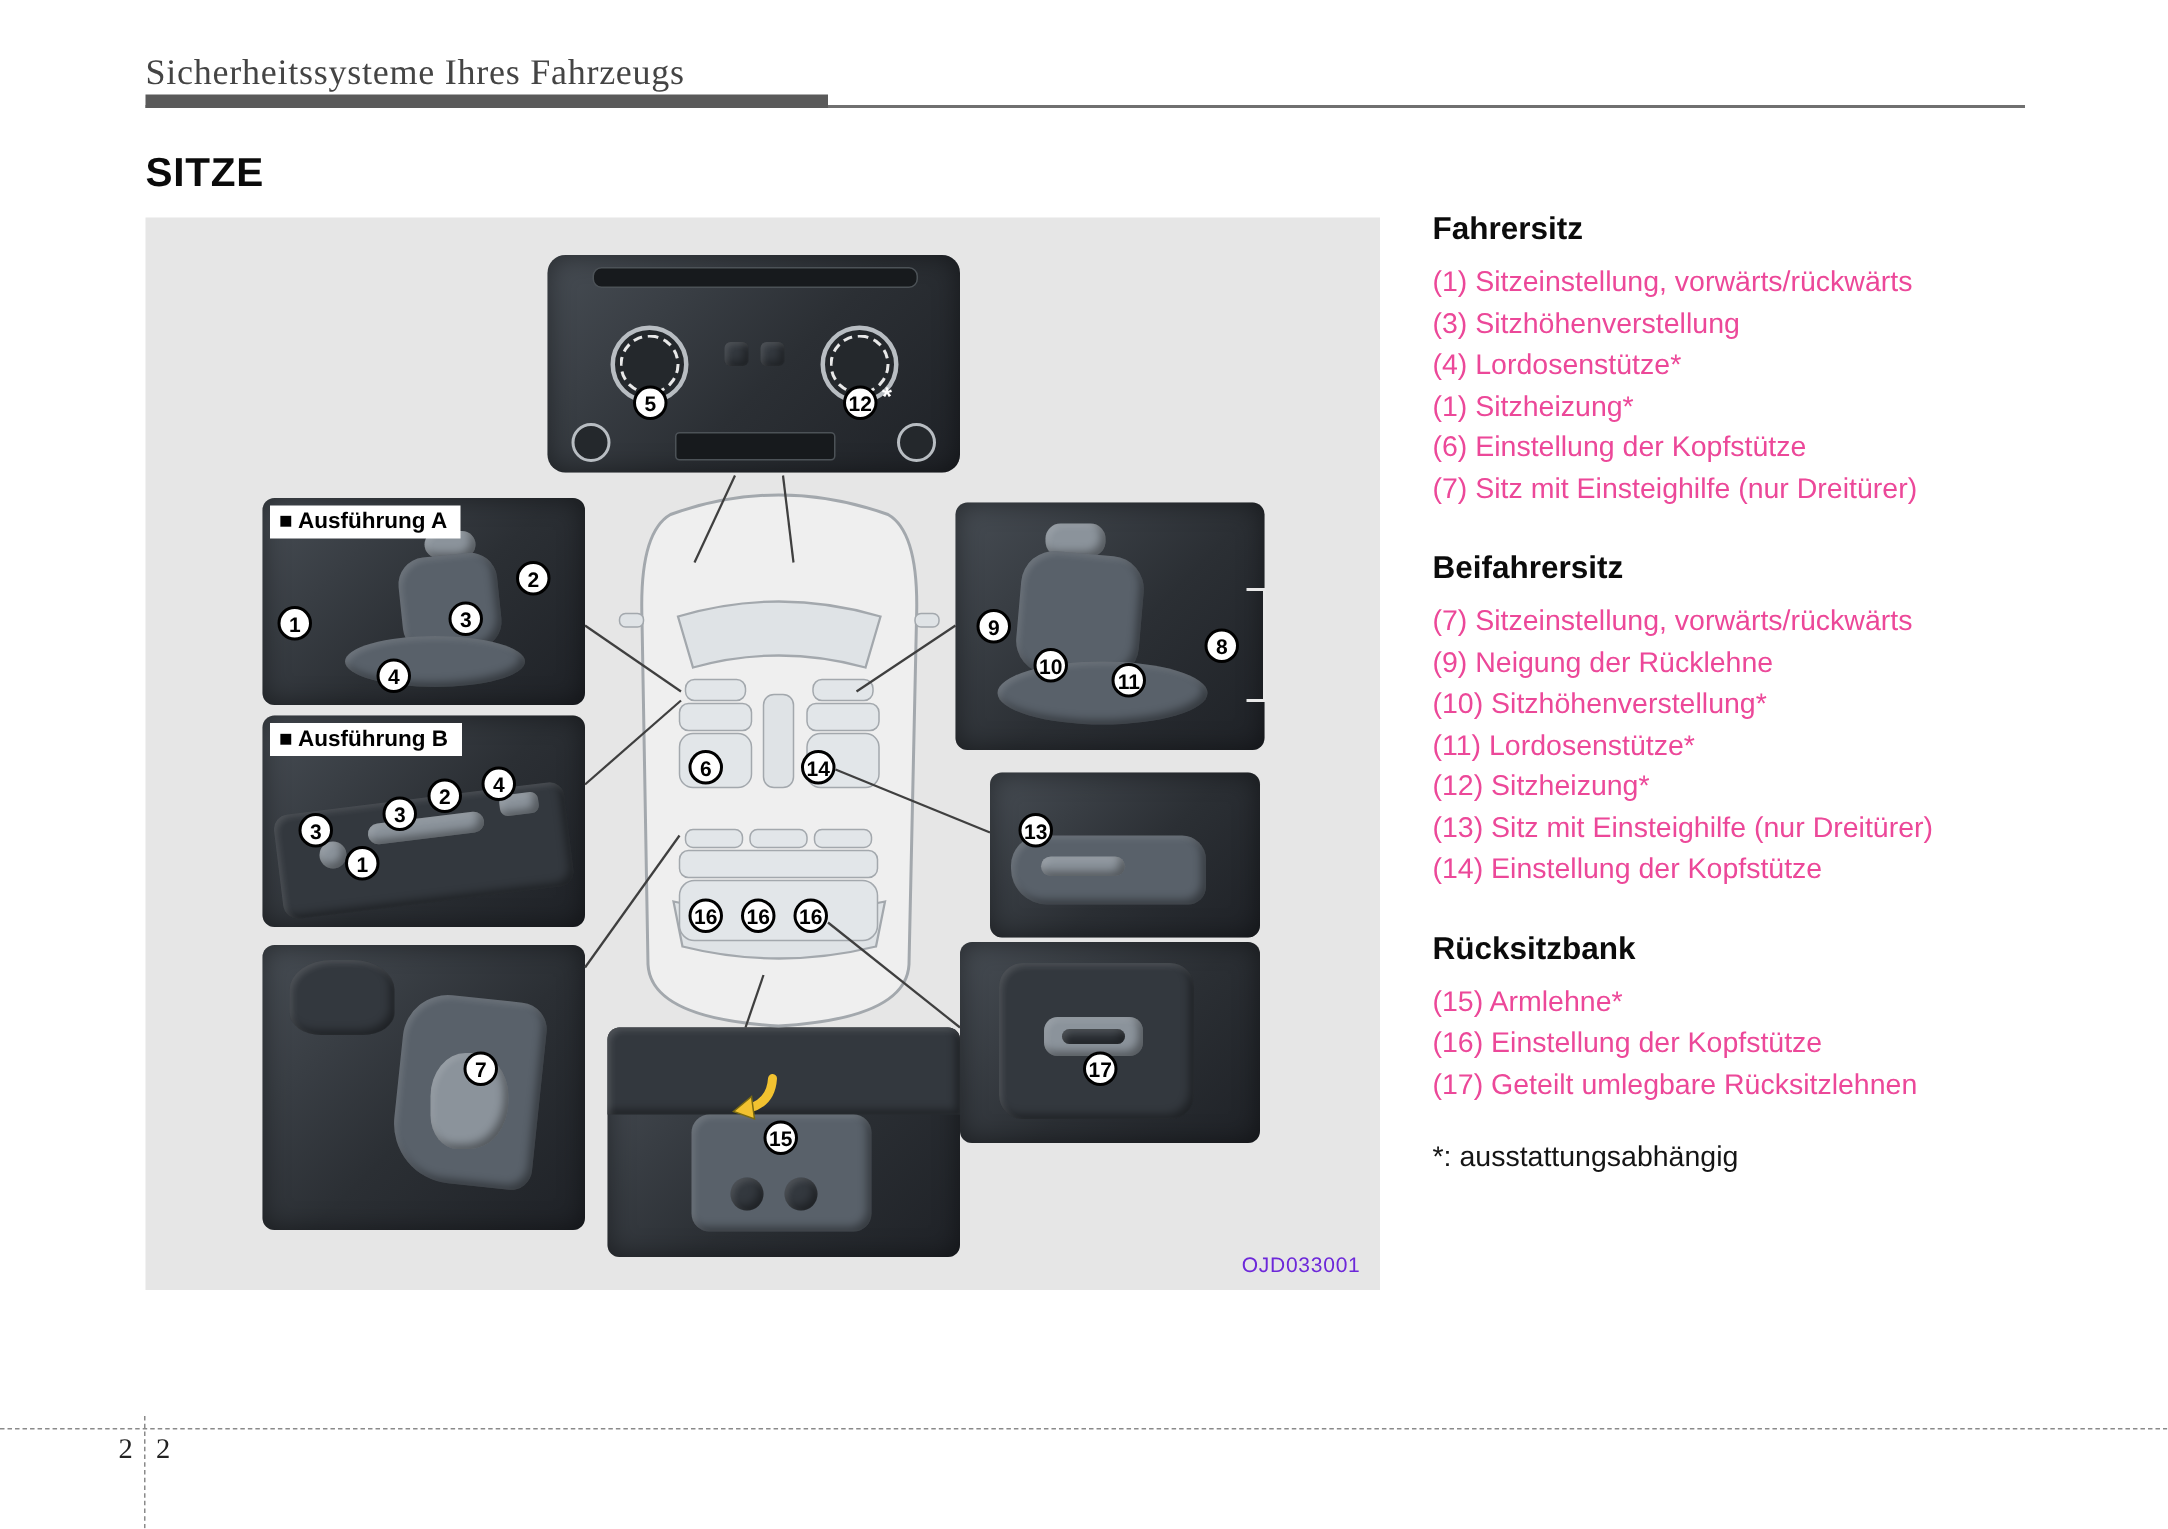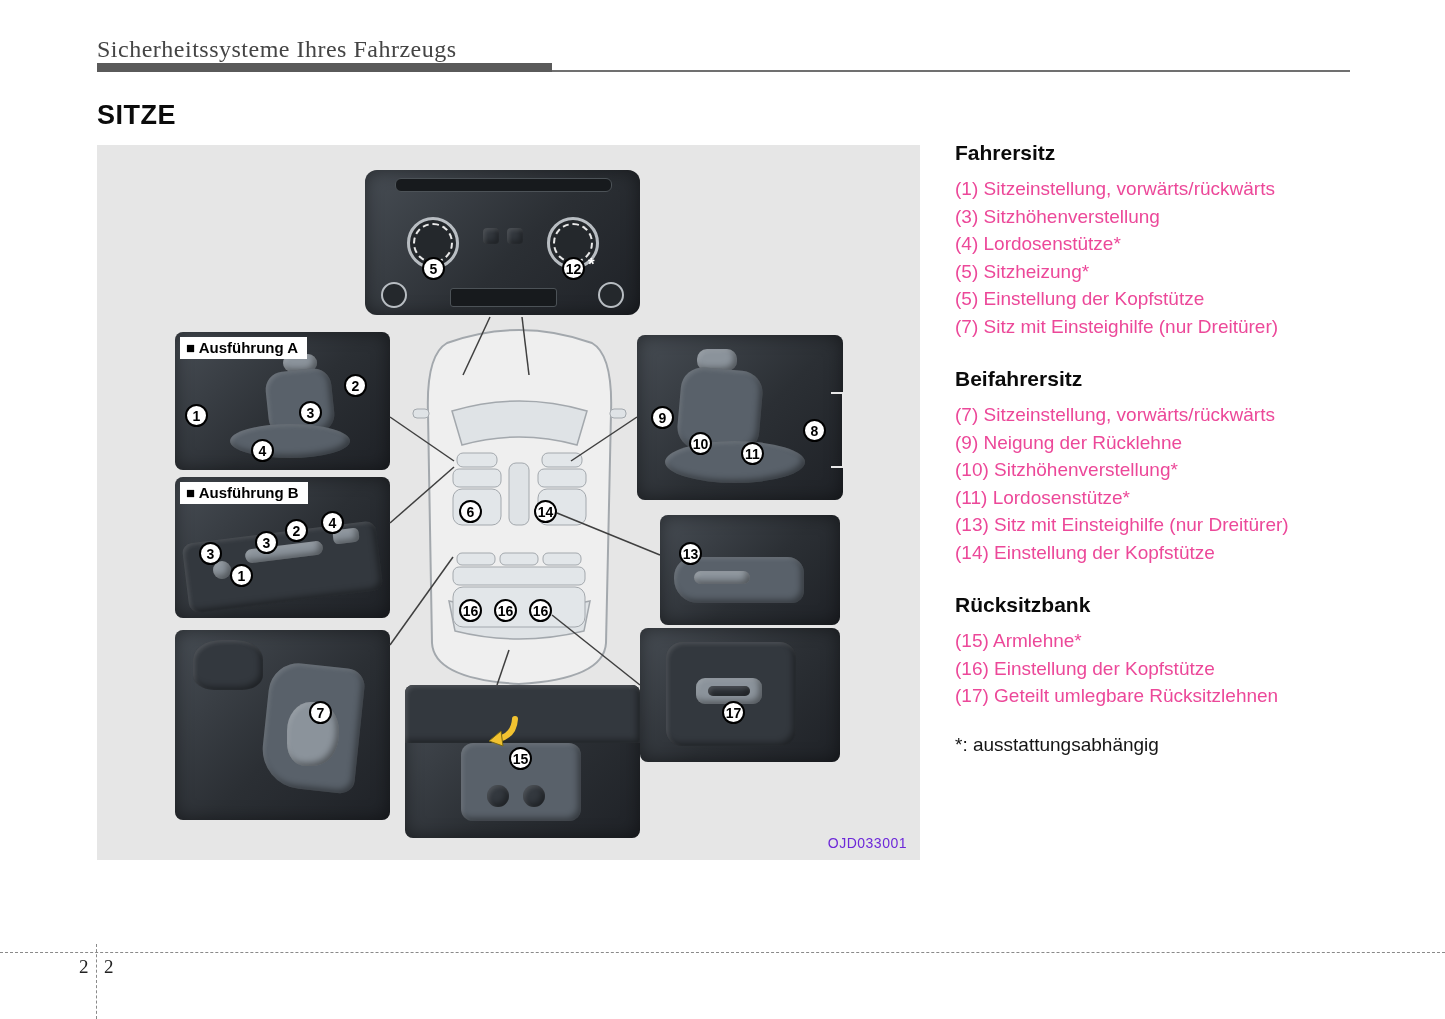--- a/index.html
+++ b/index.html
@@ -187,31 +187,32 @@
 
     <div class="image-code">OJD033001</div>
   </div>
 
   <div class="info">
     <h3 class="sec-heading">Fahrersitz</h3>
     <ul class="sec-list">
       <li>(1) Sitzeinstellung, vorwärts/rückwärts</li>
       <li>(3) Sitzhöhenverstellung</li>
       <li>(4) Lordosenstütze*</li>
-      <li>(5) Sitzheizung*</li>
-      <li>(5) Einstellung der Kopfstütze</li>
+      <li>(1) Sitzheizung*</li>
+      <li>(6) Einstellung der Kopfstütze</li>
       <li>(7) Sitz mit Einsteighilfe (nur Dreitürer)</li>
     </ul>
 
     <h3 class="sec-heading gap">Beifahrersitz</h3>
     <ul class="sec-list">
       <li>(7) Sitzeinstellung, vorwärts/rückwärts</li>
       <li>(9) Neigung der Rücklehne</li>
       <li>(10) Sitzhöhenverstellung*</li>
       <li>(11) Lordosenstütze*</li>
+      <li>(12) Sitzheizung*</li>
       <li>(13) Sitz mit Einsteighilfe (nur Dreitürer)</li>
       <li>(14) Einstellung der Kopfstütze</li>
     </ul>
 
     <h3 class="sec-heading gap">Rücksitzbank</h3>
     <ul class="sec-list">
       <li>(15) Armlehne*</li>
       <li>(16) Einstellung der Kopfstütze</li>
       <li>(17) Geteilt umlegbare Rücksitzlehnen</li>
     </ul>

